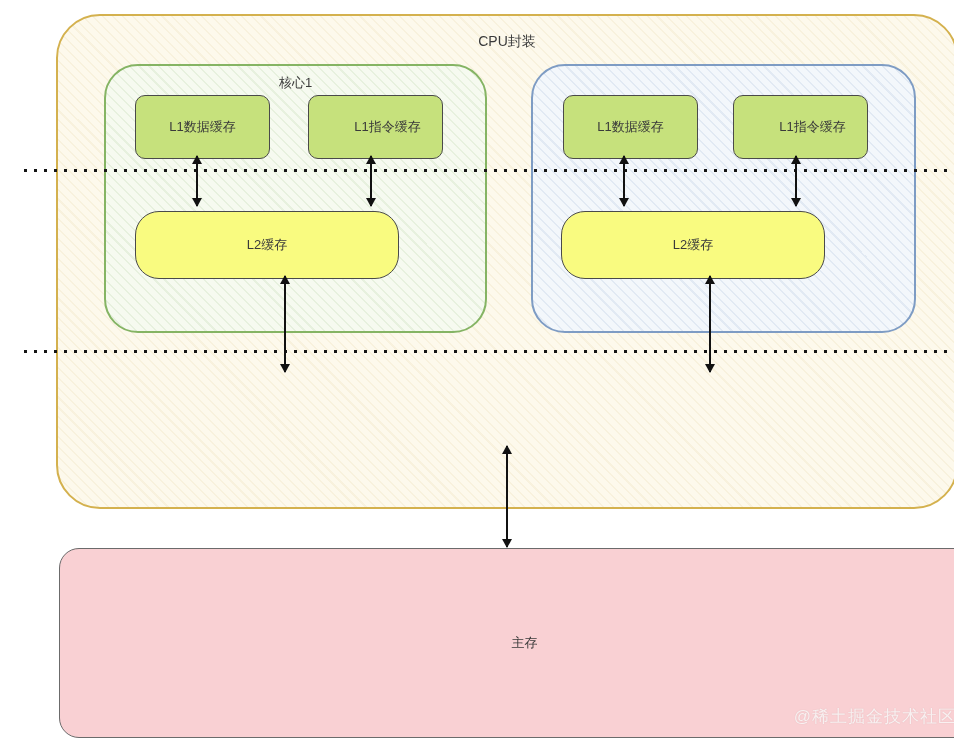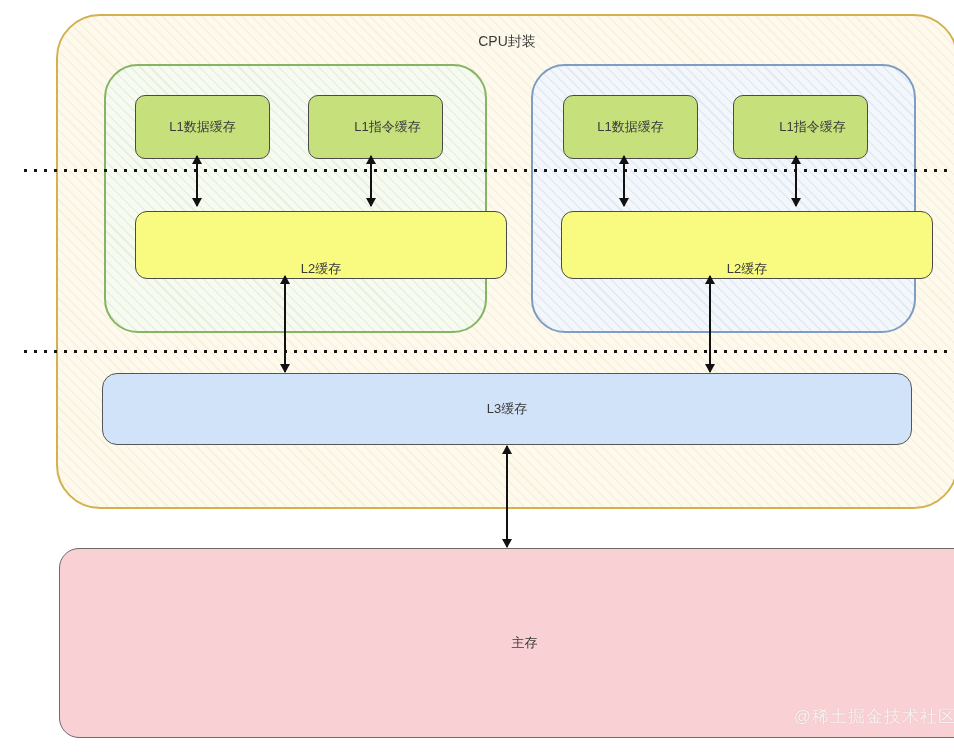--- a/index.html
+++ b/index.html
@@ -57,22 +57,22 @@
   .l1{
     top:29px;width:135px;height:64px;border-radius:10px;
     background:var(--l1-fill,#c6e17c);
     align-items:center;
   }
   .l1-data{left:29px;}
   .l1-inst{left:202px;padding-left:24px;}
   .core2 .l1-data{left:30px;}
   .core2 .l1-inst{left:200px;}
   .l2{
-    top:145px;width:372px;height:68px;border-radius:12px;
-    background:var(--l2-fill,#f9fb80);left:29px;align-items:flex-end;
+    top:145px;width:264px;height:68px;border-radius:24px;
+    background:var(--l2-fill,#f9fb80);left:29px;
   }
   .core2 .l2{left:28px;}
   .l3{
     left:78px;top:373px;width:810px;height:72px;border-radius:15px;
     background:var(--l3-fill,#d0e3f8);
     border-color:#565656;z-index:2;
   }
   .main-memory{
     left:35px;top:548px;width:931px;height:190px;border-radius:20px;
     background:var(--main-fill,#f9d0d3);
@@ -106,20 +106,21 @@
 </style>
 </head>
 <body>
 
 <div class="canvas">
 
   <div class="cpu-package">
     <div class="cpu-title">CPU封装</div>
 
     <div class="core core1">
+      <div class="core-title">核心1</div>
       <div class="box l1 l1-data">
         <span>L1数据缓存</span>
       </div>
       <div class="box l1 l1-inst">
         <span>L1指令缓存</span>
       </div>
       <div class="box l2">
         <span>L2缓存</span>
       </div>
     </div>
@@ -130,23 +131,20 @@
       </div>
       <div class="box l1 l1-inst">
         <span>L1指令缓存</span>
       </div>
       <div class="box l2">
         <span>L2缓存</span>
       </div>
     </div>
   </div>
 
-  <div class="box l3">
-    <span>L3缓存</span>
-  </div>
 
   <div class="box main-memory">
     <span>主存</span>
   </div>
 
   <div class="dotline dotline-1"></div>
   <div class="dotline dotline-2"></div>
 
   <div class="varrow" style="left:172px;top:156px;height:50px;"></div>
   <div class="varrow" style="left:346px;top:156px;height:50px;"></div>

